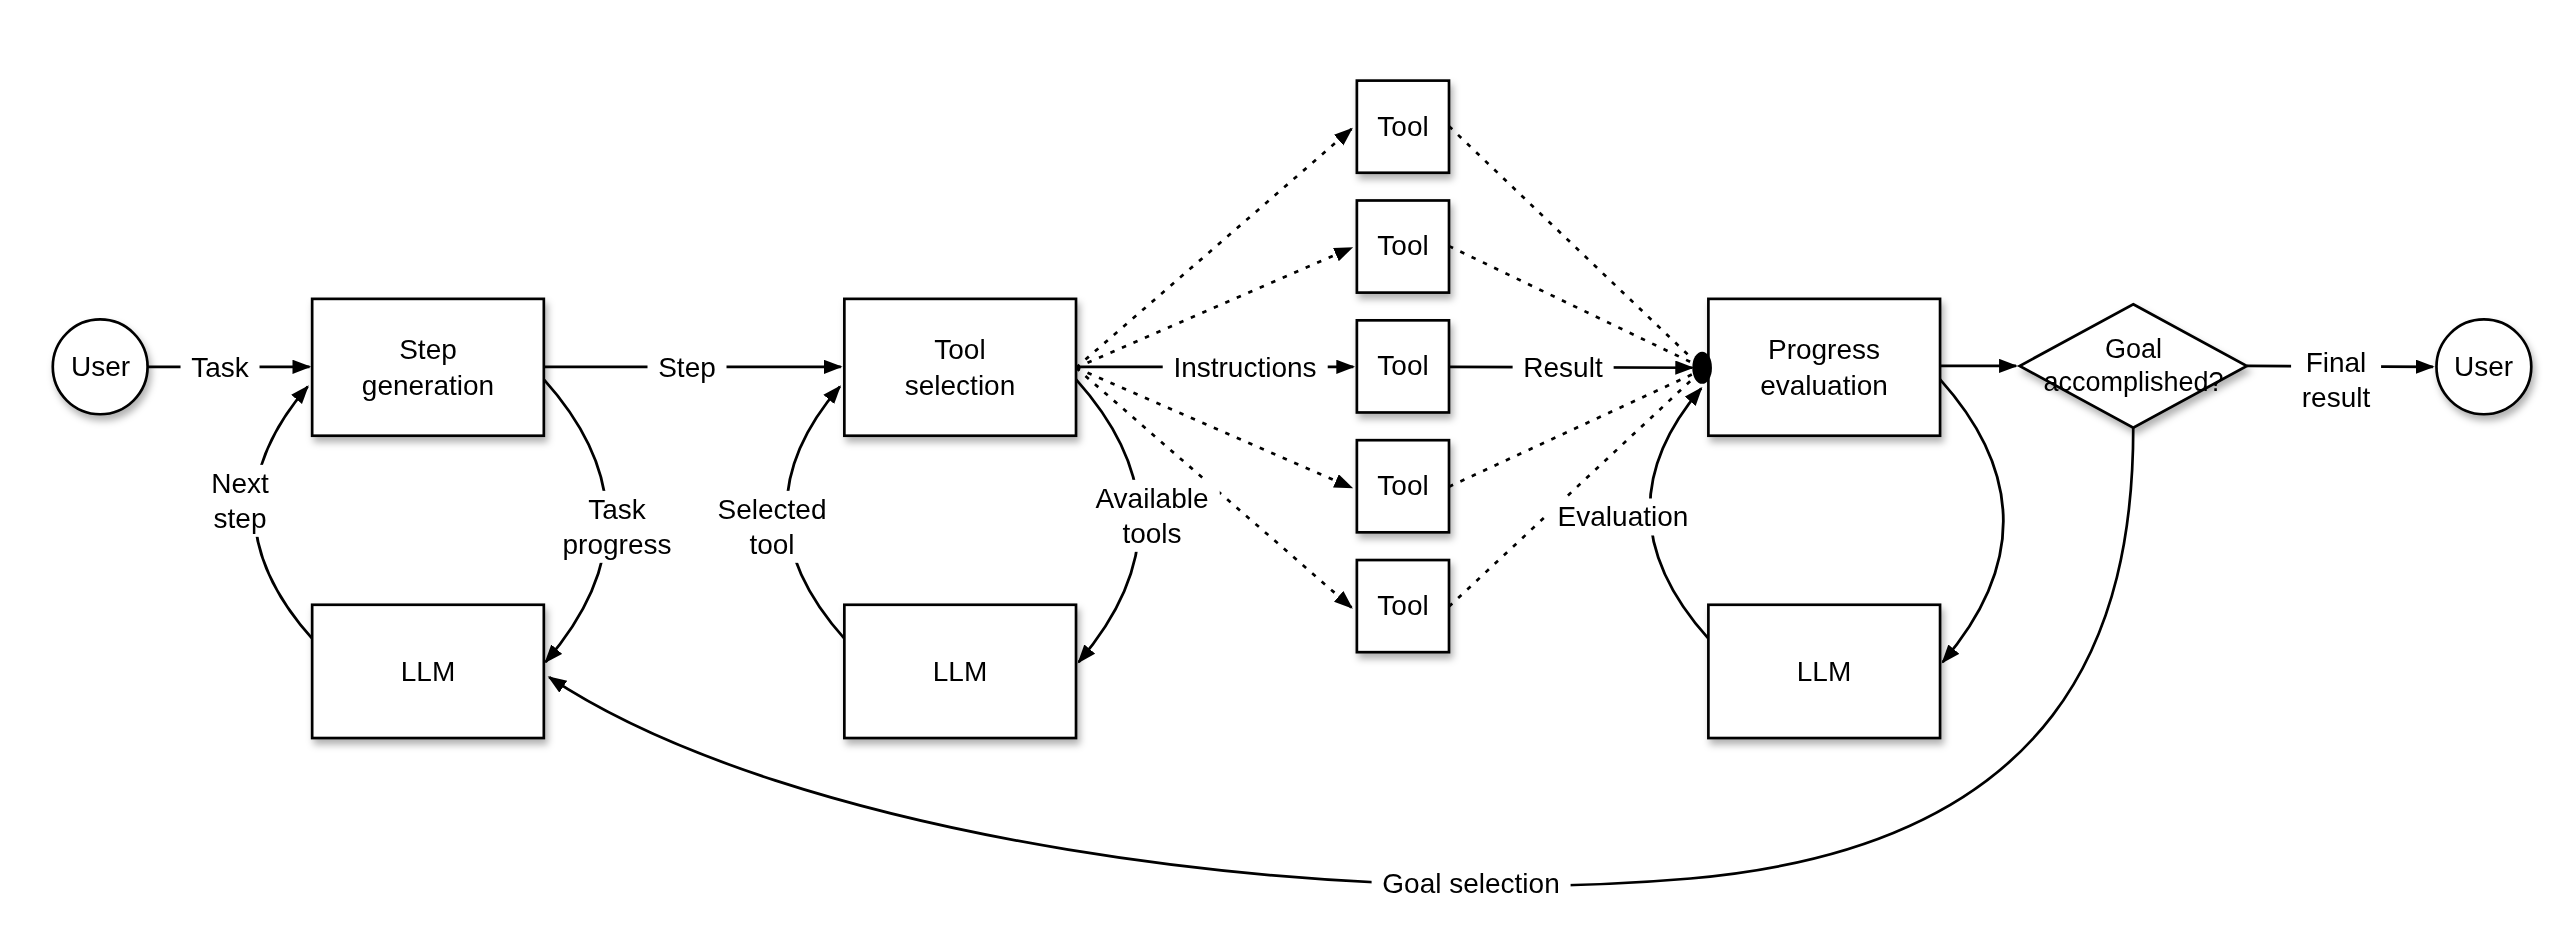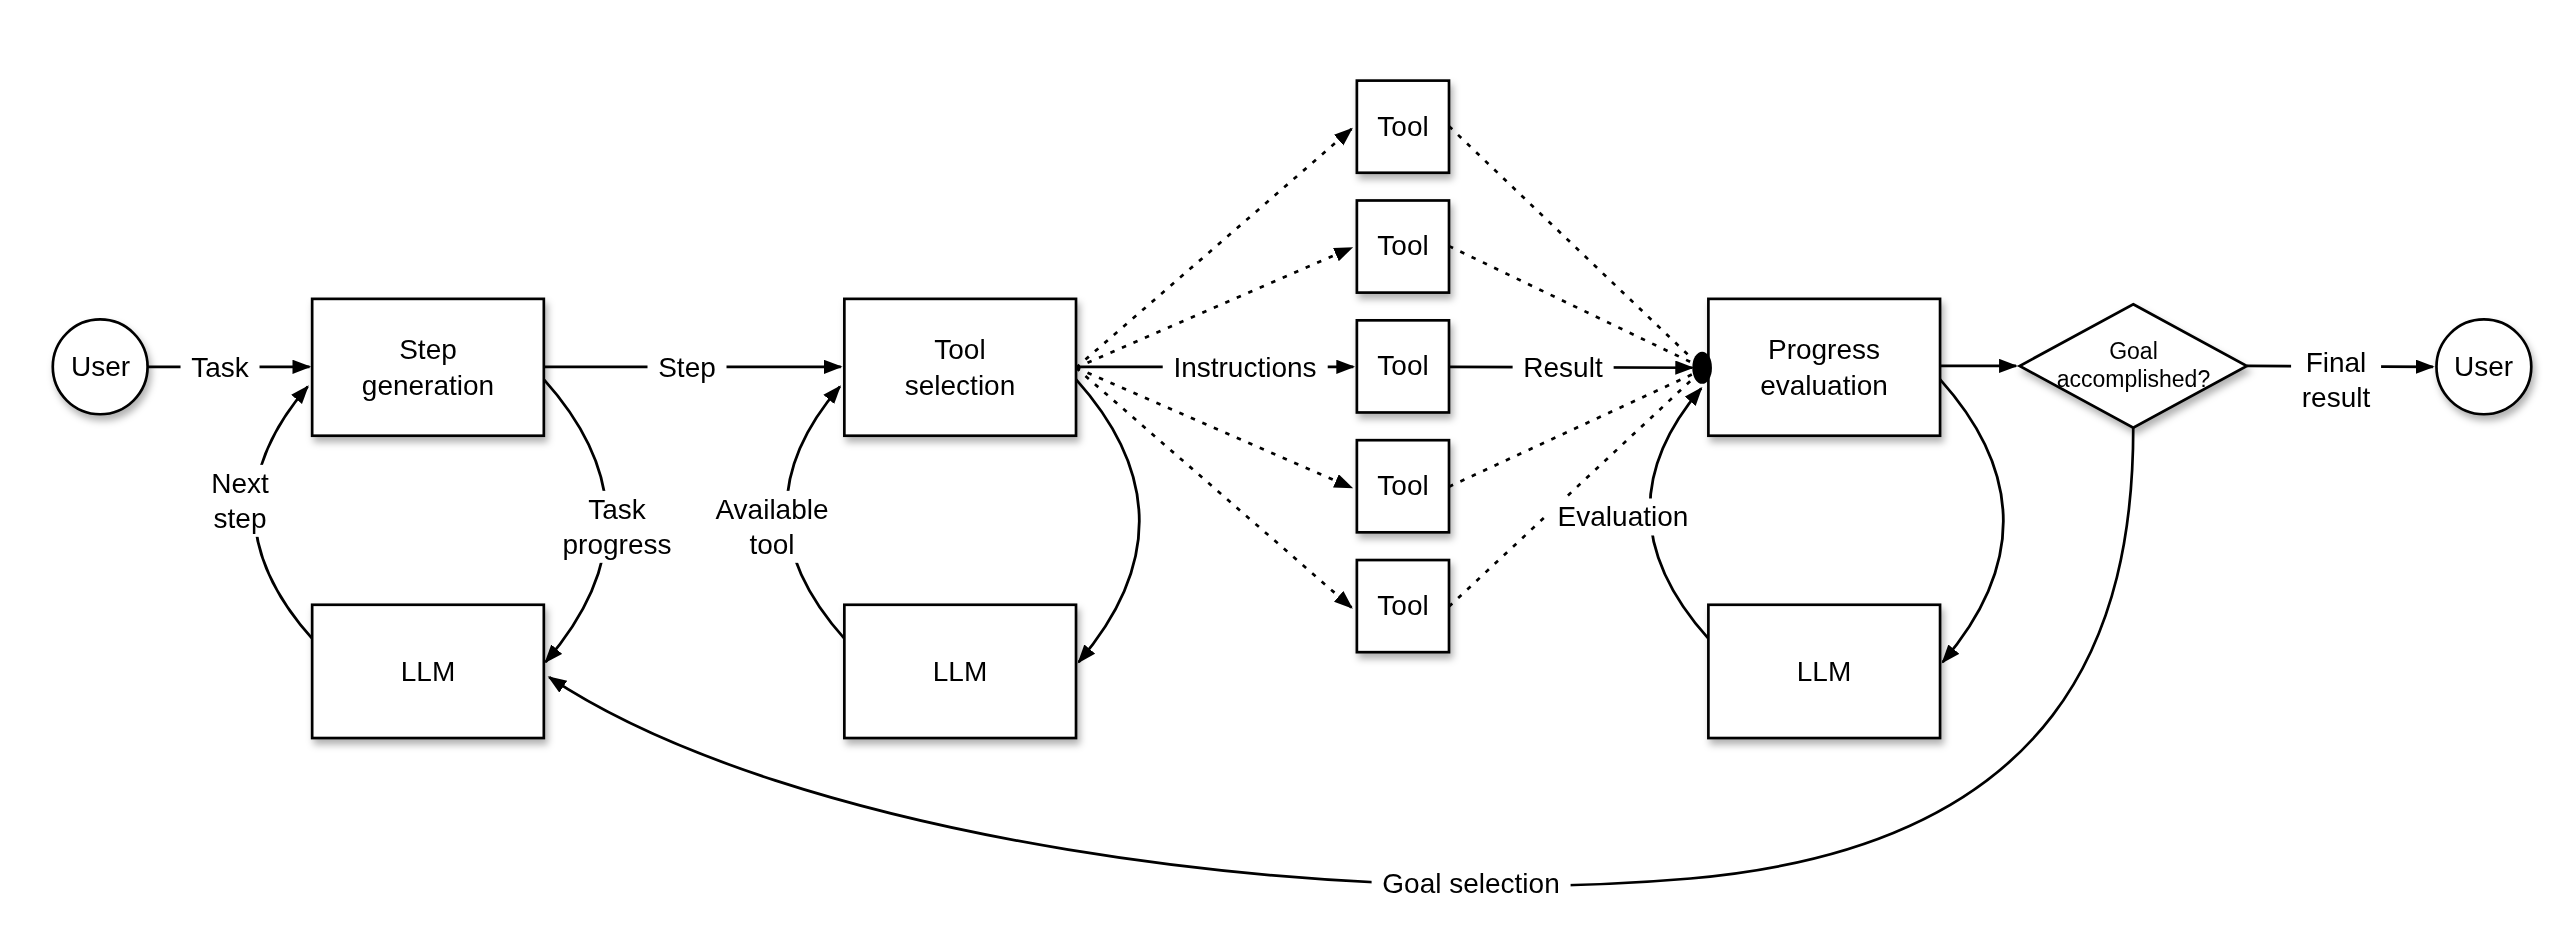--- a/index.html
+++ b/index.html
@@ -14,21 +14,21 @@
   .edges-svg { position:absolute; left:0; top:0; }
   
   .nl {
     position:absolute;
     display:flex; align-items:center; justify-content:center;
     text-align:center;
     font-size:28px; line-height:1.26;
     white-space:pre-line;
     pointer-events:none;
   }
-  .nl.small { font-size:23px; line-height:1.2; }
+  .nl.small { font-size:27px; line-height:1.2; }
   
   .el {
     position:absolute;
     transform:translate(-50%,-50%);
     font-size:28px; line-height:1.26;
     text-align:center;
     white-space:pre-line;
     background:#ffffff;
     padding:0.9px 10.7px;
     pointer-events:none;
@@ -123,19 +123,21 @@
   <div class="el" style="left:220px;top:368px">Task</div>
   <div class="el" style="left:687px;top:368px">Step</div>
   <div class="el" style="left:1245px;top:368px">Instructions</div>
   <div class="el" style="left:1563px;top:368px">Result</div>
   <div class="el" style="left:2336px;top:380px">Final
 result</div>
   <div class="el" style="left:240px;top:501px">Next
 step</div>
   <div class="el" style="left:617px;top:527px">Task
 progress</div>
-  <div class="el" style="left:772px;top:527px">Available
+  <div class="el" style="left:772px;top:527px">Selected
 tool</div>
+  <div class="el" style="left:1152px;top:516px">Available
+tools</div>
   <div class="el" style="left:1623px;top:517px">Evaluation</div>
   <div class="el" style="left:1471px;top:884px">Goal selection</div>
 
 </div>
 
 
 </body></html>

